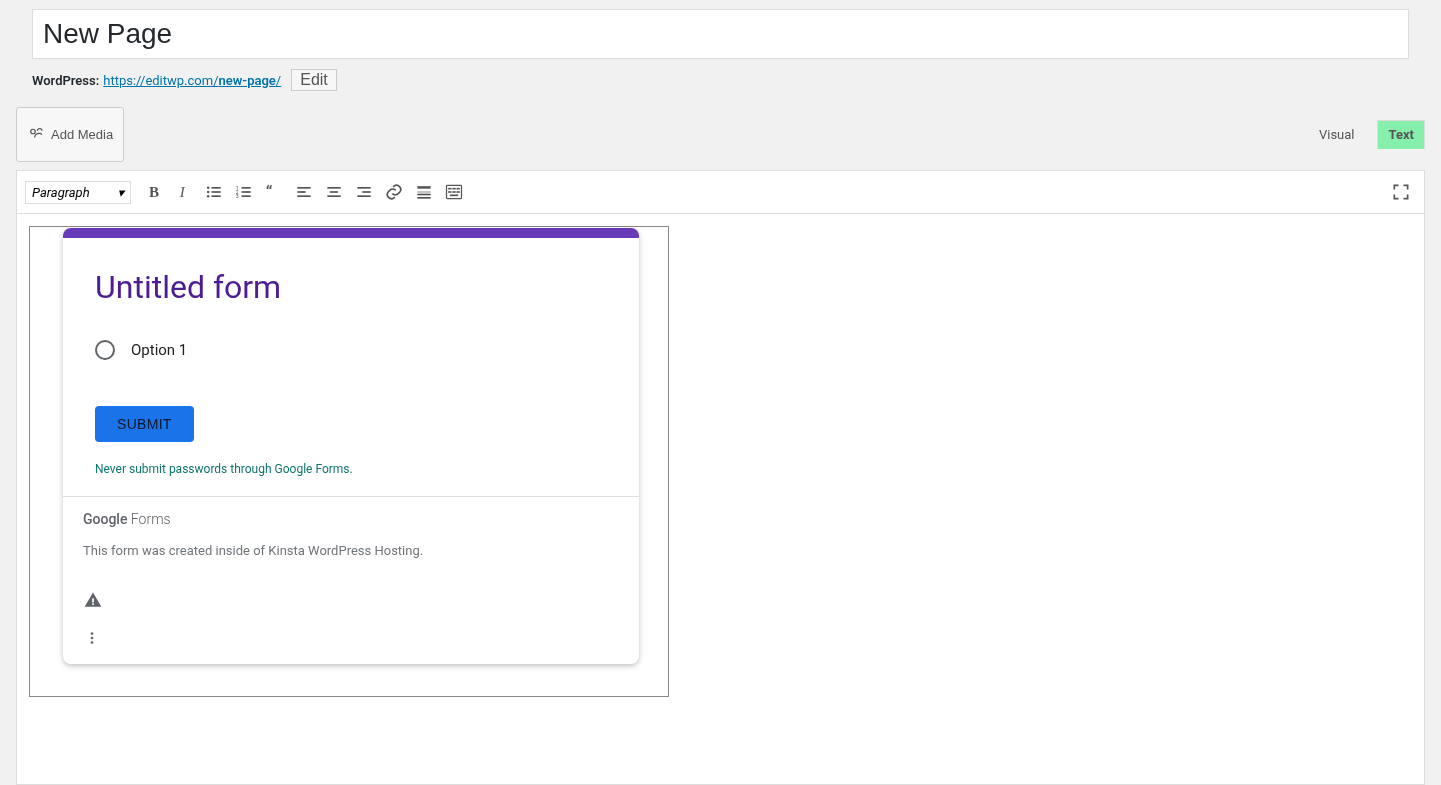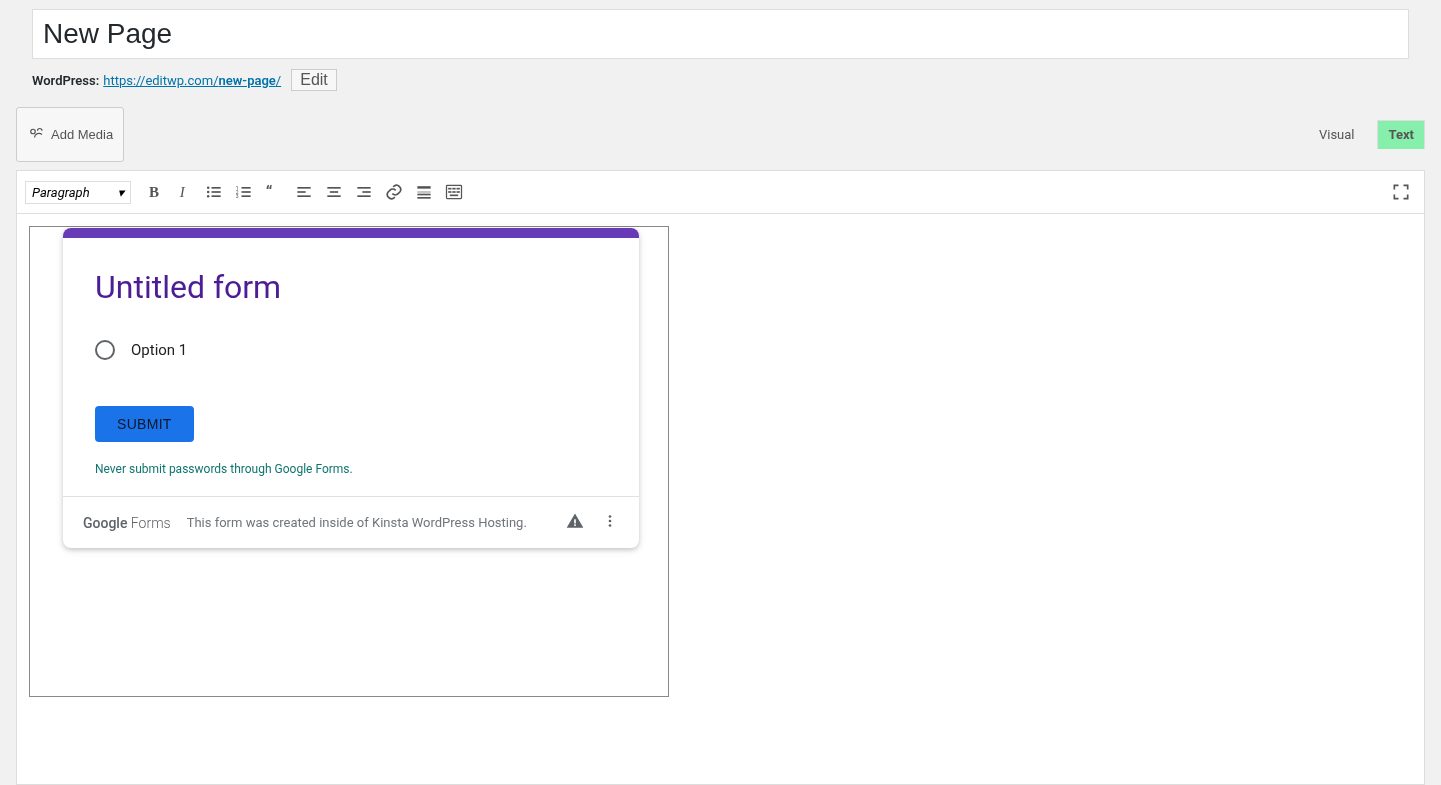--- a/index.html
+++ b/index.html
@@ -33,21 +33,21 @@
 .form-card { position: absolute; left: 33px; top: 1px; width: 576px; background: #fff; border-radius: 8px; box-shadow: 0 2px 4px rgba(0,0,0,0.15), 0 2px 8px rgba(0,0,0,0.1); overflow: hidden; }
 .form-accent { height: 10px; background: #673ab7; }
 .form-content { padding: 30px 32px 20px 32px; }
 .form-title { font-size: 32px; font-weight: 400; color: #4c1d95; margin-bottom: 34px; }
 .form-question { font-size: 18px; color: #202124; margin-bottom: 22px; font-weight: 400; }
 .form-option { display: flex; align-items: center; gap: 16px; margin-bottom: 28px; font-size: 15px; color: #202124; }
 .radio { width: 20px; height: 20px; border: 2px solid #5f6368; border-radius: 50%; flex-shrink: 0; }
 .other-input { border: none; border-bottom: 1px solid #ccc; margin-left: 6px; width: 380px; font-size: 15px; padding: 2px 0; }
 .submit-btn { background: #1a73e8; color: #0f172a; border: none; padding: 10px 22px; font-size: 14px; font-weight: 500; border-radius: 4px; cursor: pointer; margin-top: 18px; letter-spacing: 0.3px; }
 .form-warning { font-size: 12px; color: #0f766e; margin-top: 20px; }
-.form-footer { border-top: 1px solid #e0e0e0; padding: 14px 20px; display: flex; align-items: center; gap: 16px; font-size: 13px; color: #70757a; }
+.form-footer { border-top: 1px solid #e0e0e0; padding: 14px 20px; display: flex; align-items: flex-start; gap: 16px; font-size: 13px; color: #70757a; flex-direction: column; }
 .gf-logo { font-size: 14px; color: #5f6368; }
 .gf-logo .g { font-weight: 500; }
 .gf-logo .f { font-weight: 300; }
 .form-footer-spacer { flex: 1; }
 .warn-tri svg { width: 20px; height: 20px; color: #5f6368; }
 .more-v svg { width: 18px; height: 18px; color: #5f6368; }
 
 .status-bar { display: flex; justify-content: space-between; padding: 8px 8px 6px 8px; font-size: 13px; color: #444; border-top: 1px solid #ddd; background: #f1f1f1; margin: 0 16px 0 16px; border-left: 1px solid #ddd; border-right: 1px solid #ddd; border-bottom: 1px solid #ddd;}
 </style>
 </head>

